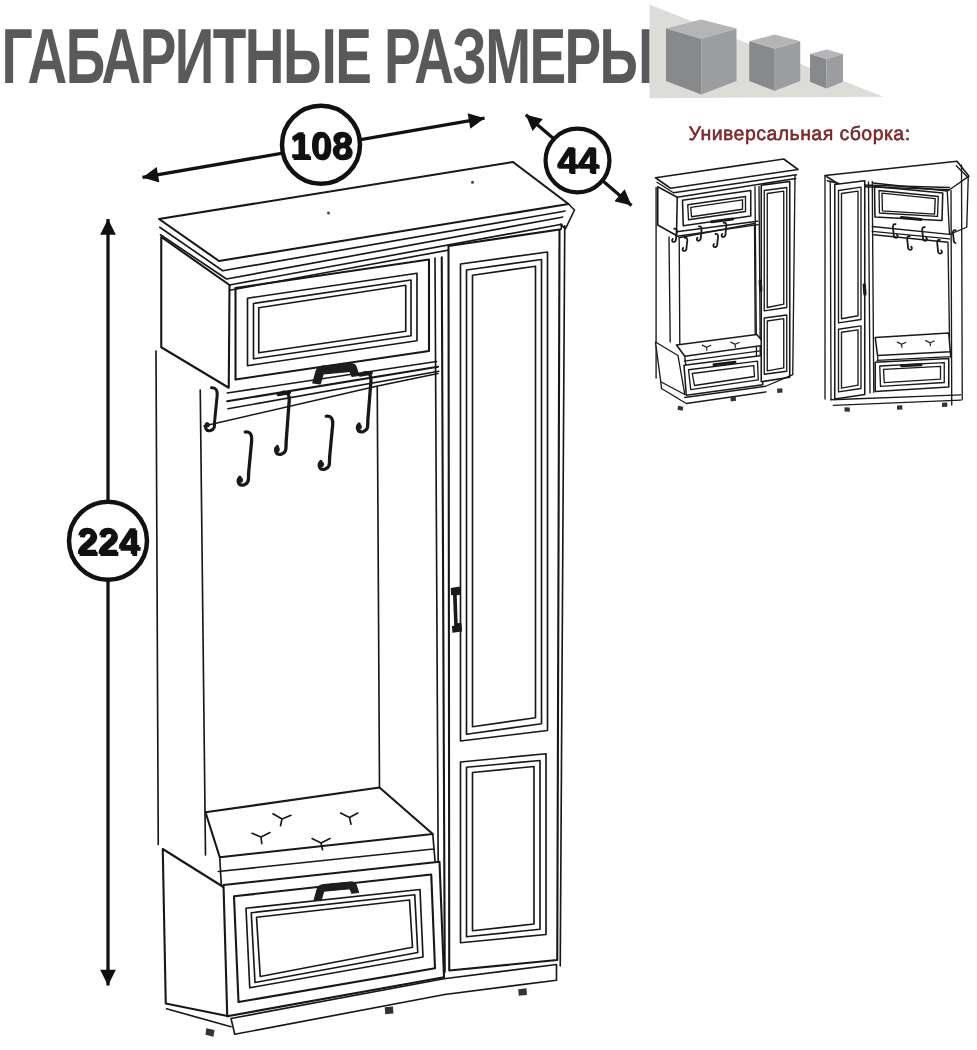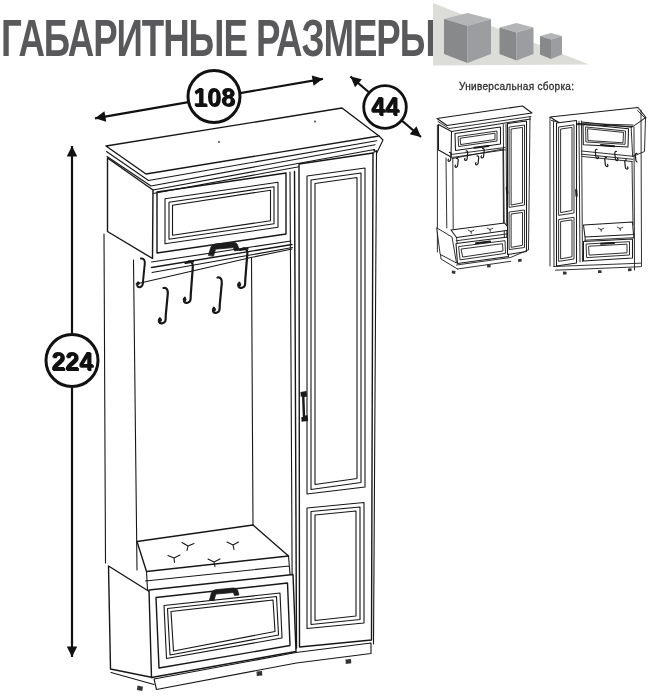--- a/index.html
+++ b/index.html
@@ -1,18 +1,18 @@
 <!DOCTYPE html>
 <html><head>
 <meta charset="utf-8">
 <style>
 html,body{margin:0;padding:0;width:651px;height:700px;background:#ffffff;overflow:hidden}
 body{font-family:"Liberation Sans",sans-serif;position:relative;-webkit-font-smoothing:antialiased}
 #title{position:absolute;left:1px;top:8px;font-weight:bold;font-size:52px;color:#59595b;letter-spacing:-1.5px;transform:scaleX(.705);transform-origin:0 50%;white-space:nowrap}
-#sub{position:absolute;left:459px;top:81px;font-size:10px;color:#404040;letter-spacing:.3px;-webkit-text-stroke:.3px #1d1d1d;white-space:nowrap}
+#sub{position:absolute;left:459px;top:81px;font-size:13px;color:#b91c1c;letter-spacing:.3px;-webkit-text-stroke:.3px #1d1d1d;white-space:nowrap}
 #d svg{position:absolute;left:0;top:0}
 .num{font-weight:bold;font-size:25px;fill:#111;}
 </style>
 </head>
 <body>
 
 <div id="title">ГАБАРИТНЫЕ РАЗМЕРЫ</div>
 
 <div id="sub">Универсальная сборка:</div>
 <div id="d">

